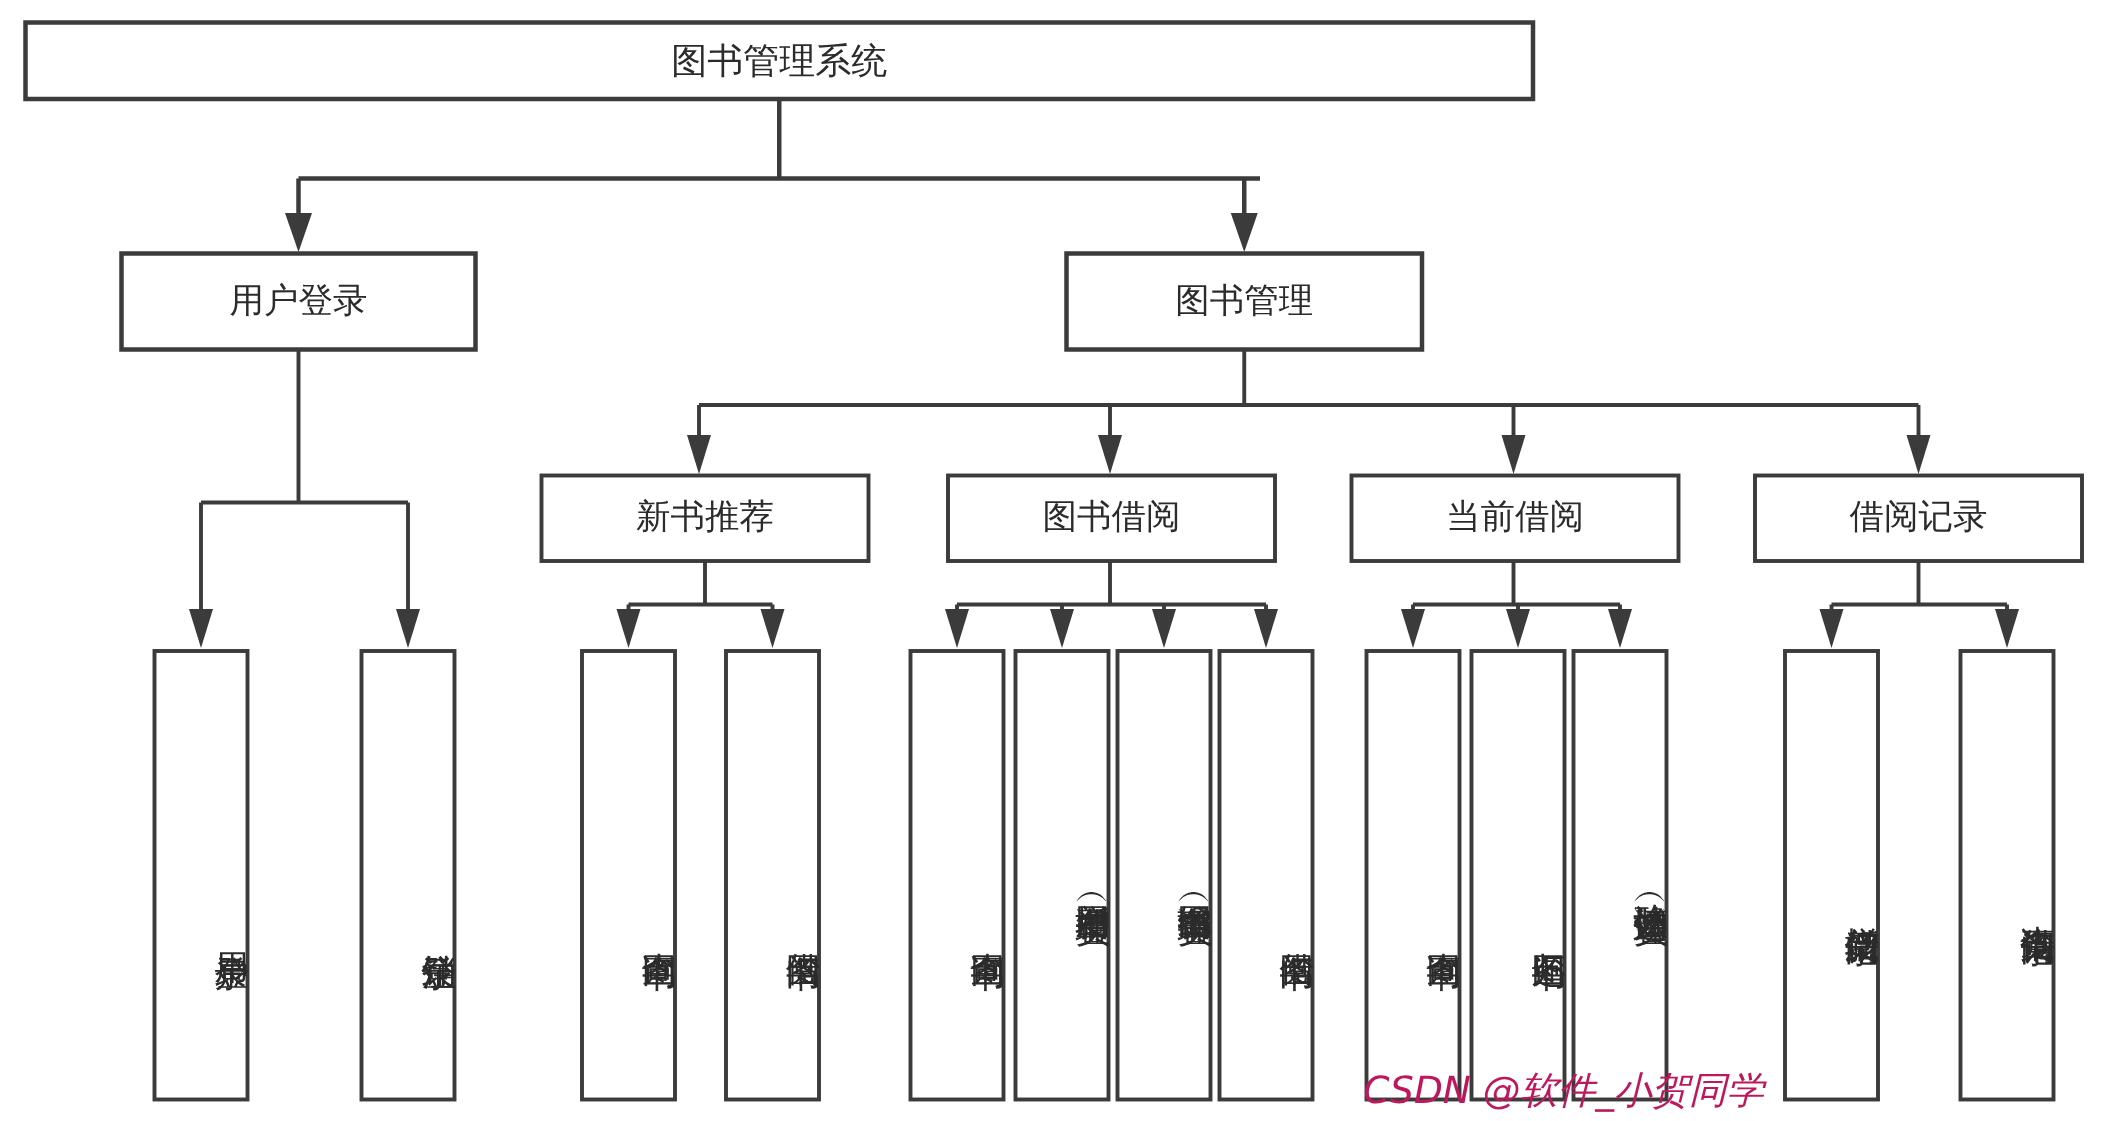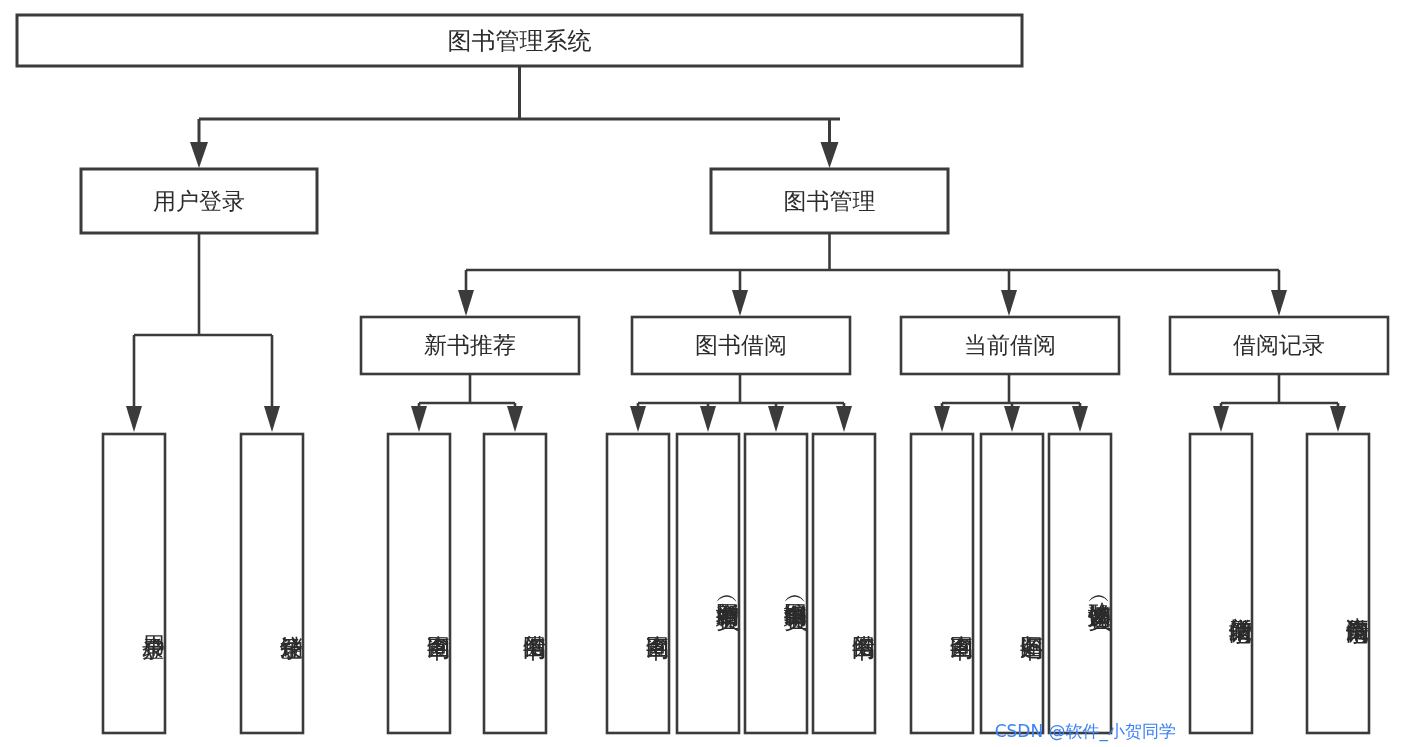--- a/index.html
+++ b/index.html
@@ -74,23 +74,24 @@
     pointer-events: none;
     display: flex;
     align-items: flex-start;
     justify-content: center;
   }
   .watermark {
     position: absolute;
     right: 8px;
     bottom: 4px;
     font-family: "DejaVu Sans", sans-serif;
-    font-size: 17px;
-    color: #3b82f6;
+    font-size: 25px;
+    color: #be185d;
     white-space: nowrap;
+    font-style: italic;
   }
 </style>
 </head>
 <body>
 
 <div id="diagram-root">
 
   <svg class="tree" viewBox="0 0 1405 747">
 
     <g>

